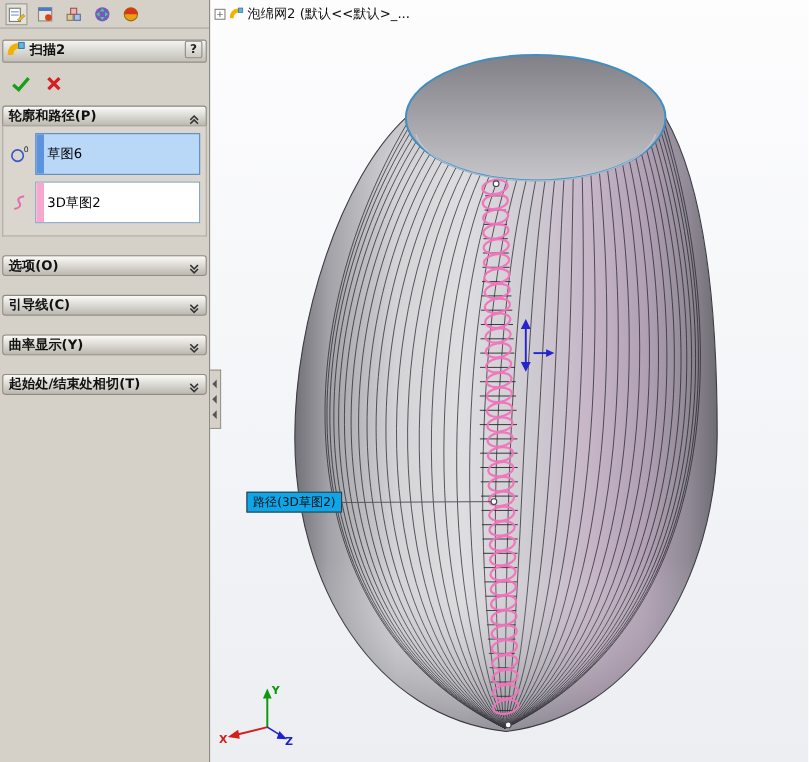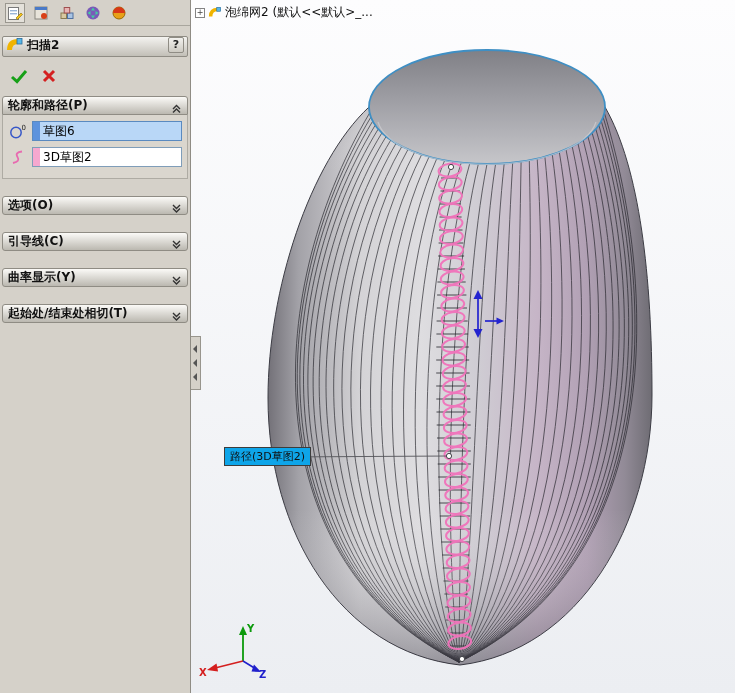--- a/index.html
+++ b/index.html
@@ -33,21 +33,21 @@
 
   .group{margin:17px 2px 0}
   .group.first{margin-top:7px}
   .group-header{height:19px;background:linear-gradient(#fbfaf7,#bbb8b0);border:1px solid #8f8c84;border-radius:3px 3px 0 0;display:flex;align-items:flex-end;padding:0 5px;font-size:12px;font-weight:bold;color:#111;white-space:nowrap}
   .group.collapsed .group-header{border-radius:3px}
   .group-header .chev{margin-left:auto;flex:0 0 auto}
   .group-body{background:#dad6ce;border:1px solid #aeaba3;border-top:none;padding:6px 5px 7px}
   .sel-row{display:flex;align-items:center;gap:4px;margin-bottom:6px}
   .sel-row:last-child{margin-bottom:4px}
   .sel-ico{flex:0 0 20px}
-  .sel-field{flex:1;height:20px;background:#fff;border:1px solid #7f9db9;display:flex;align-items:center;font-size:12px;color:#000;overflow:hidden}
+  .sel-field{flex:1;height:38px;background:#fff;border:1px solid #7f9db9;display:flex;align-items:center;font-size:12px;color:#000;overflow:hidden}
   .sel-field .bar{width:7px;height:100%;flex:0 0 7px}
   .sel-field .val{padding-left:3px;white-space:nowrap}
   .sel-field.selected{background:#b9d7f7;border-color:#5a8ac0}
   .bar-blue{background:#5d93dd}
   .bar-pink{background:#f6a8cf}
 
   .splitter{position:absolute;left:191px;top:336px;width:10px;height:54px;background:#d5d1c9;border:1px solid #98958d;border-left:none;z-index:2;display:flex;align-items:center;justify-content:center}
 </style>
 </head>
 <body>

